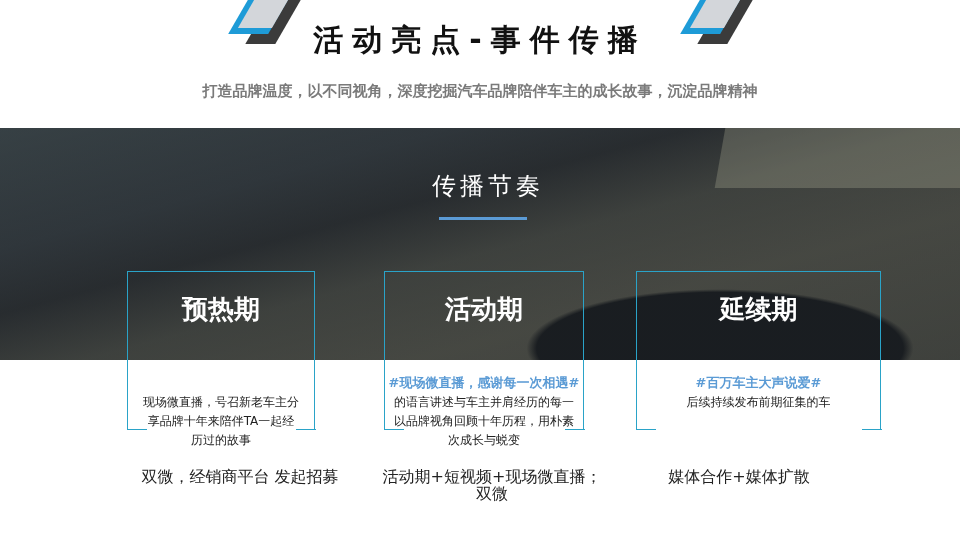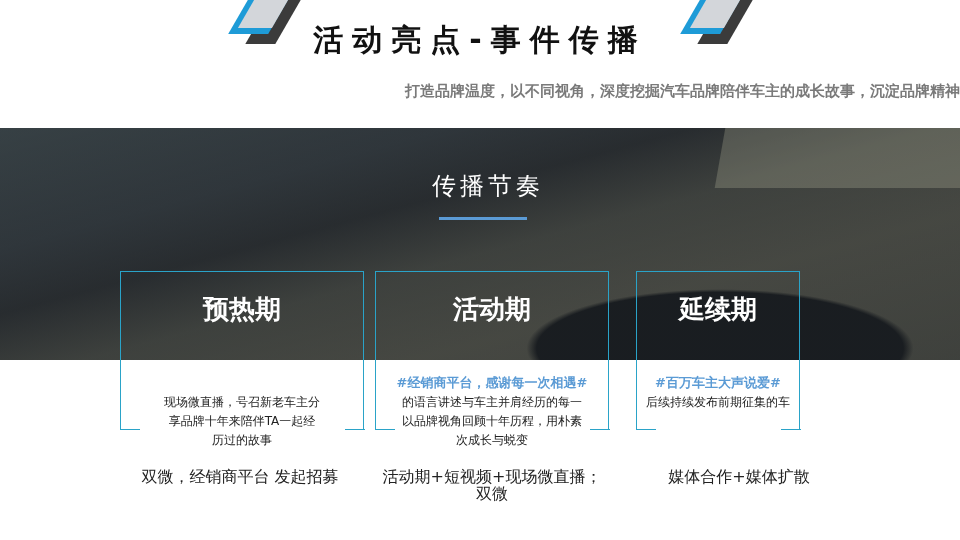--- a/index.html
+++ b/index.html
@@ -6,40 +6,40 @@
   body { width:960px; height:540px; position:relative; overflow:hidden; background:#ffffff; font-family:"DejaVu Sans", "Liberation Sans", sans-serif; }
   .deco { position:absolute; top:0; width:70px; height:44px; }
   .deco .blue { position:absolute; left:10px; top:0; width:40px; height:34px; background:#1e9bd7; transform:skewX(-30deg); }
   .deco .grey { position:absolute; left:18px; top:0; width:34px; height:28px; background:#d3d6da; transform:skewX(-30deg); }
   .deco .dark { position:absolute; left:30px; top:0; width:30px; height:44px; background:#3b3b3b; transform:skewX(-30deg); z-index:0; }
   .deco .blue, .deco .grey { z-index:1; }
   .deco .grey { z-index:2; }
   #deco-left { left:228px; }
   #deco-right { left:680px; }
   .title { position:absolute; left:0; width:960px; top:20px; text-align:center; font-size:30px; font-weight:bold; letter-spacing:9px; color:#111; }
-  .subtitle { position:absolute; left:0; width:960px; top:82px; text-align:right; font-size:15px; font-weight:bold; color:#7a7a7a; }
+  .subtitle { position:absolute; left:0; width:960px; top:82px; text-align:center; font-size:15px; font-weight:bold; color:#7a7a7a; }
   .banner { position:absolute; left:0; top:128px; width:960px; height:232px;
     background:
       linear-gradient(rgba(25,30,35,0.55), rgba(25,30,35,0.55)),
       radial-gradient(ellipse at 75% 95%, #1a1c1e 0 18%, transparent 19%),
       linear-gradient(165deg, #5b6a6d 0%, #4a5358 25%, #3a3d3e 38%, #6a6b5e 52%, #7c7a68 70%, #6c6b5c 100%);
   }
   .banner .paper { position:absolute; left:720px; top:0; width:360px; height:60px; background:rgba(200,200,170,0.25); transform:skewX(-10deg); }
   .banner-title { position:absolute; left:8px; width:960px; top:170px; text-align:center; color:#fff; font-size:24px; font-weight:normal; letter-spacing:4px; }
   .banner-line { position:absolute; left:439px; top:217px; width:88px; height:3px; background:#5b9bd5; }
   .card { position:absolute; top:271px; height:158px; border:1.5px solid #2aa3c8; border-bottom:none; box-sizing:border-box; }
   .card .bl { position:absolute; bottom:-1px; left:-1.5px; width:20px; border-bottom:1.5px solid #2aa3c8; }
   .card .br { position:absolute; bottom:-1px; right:-1.5px; width:20px; border-bottom:1.5px solid #2aa3c8; }
   .card-title { position:absolute; left:0; right:0; top:20px; text-align:center; color:#fff; font-size:26px; font-weight:bold; }
   .card-tag { position:absolute; left:-20px; right:-20px; top:102px; text-align:center; color:#5b9bd5; font-size:13px; font-weight:bold; }
   .card-desc { position:absolute; left:-10px; right:-10px; top:121px; text-align:center; color:#222; font-size:12px; line-height:19px; background:transparent; }
   .channel { position:absolute; top:468px; text-align:center; color:#222; font-size:16px; line-height:17px; }
-  #card-1 { left:120px; width:244px; }
-  #card-2 { left:375px; width:234px; }
-  #card-3 { left:636px; width:164px; }
+  #card-1 { left:127px; width:188px; }
+  #card-2 { left:384px; width:200px; }
+  #card-3 { left:636px; width:245px; }
 </style>
 </head>
 <body>
 
 <div class="deco" id="deco-left">
   <div class="blue"></div>
     <div class="grey"></div>
     <div class="dark"></div>
 </div>
 <div class="deco" id="deco-right">
@@ -63,21 +63,21 @@
     <div>现场微直播，号召新老车主分</div>
     <div>享品牌十年来陪伴TA一起经</div>
     <div>历过的故事</div>
   </div>
   <div class="bl"></div>
     <div class="br"></div>
 </div>
 
 <div class="card" id="card-2">
   <div class="card-title">活动期</div>
-  <div class="card-tag">#经销商平台，感谢每一次相遇#</div>
+  <div class="card-tag">#现场微直播，感谢每一次相遇#</div>
   <div class="card-desc">
     <div>的语言讲述与车主并肩经历的每一</div>
     <div>以品牌视角回顾十年历程，用朴素</div>
     <div>次成长与蜕变</div>
   </div>
   <div class="bl"></div>
     <div class="br"></div>
 </div>
 
 <div class="card" id="card-3">

